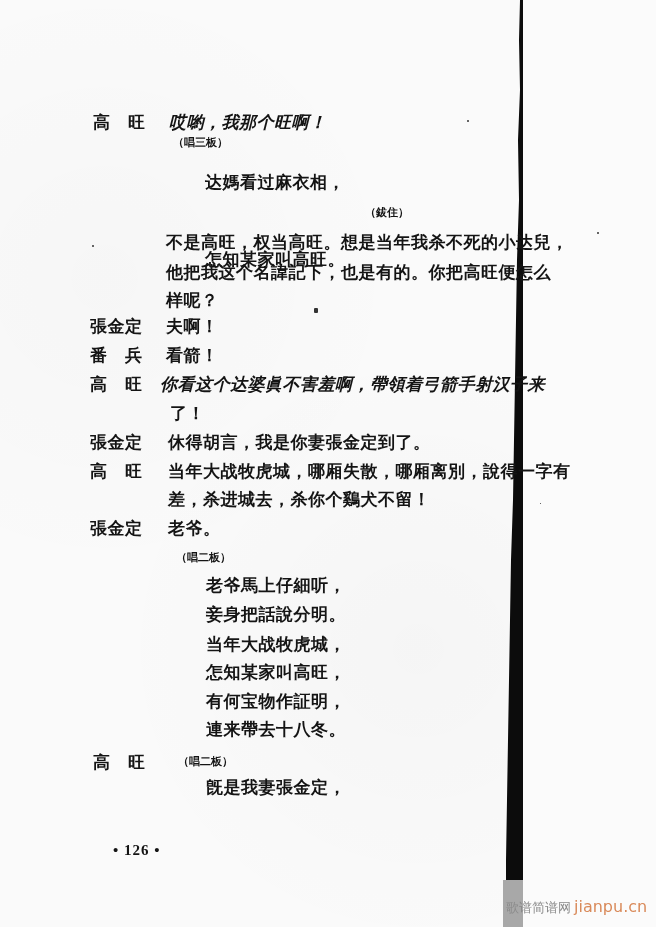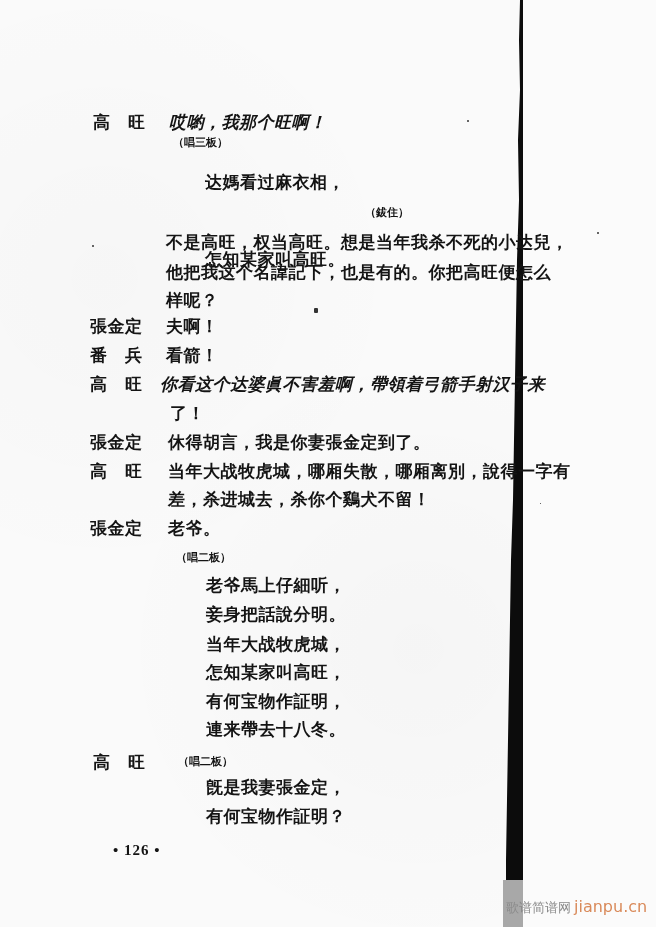--- a/index.html
+++ b/index.html
@@ -132,21 +132,20 @@
   <div class="line" style="left:206px; top:604px;">妾身把話說分明。</div>
   <div class="line" style="left:206px; top:634px;">当年大战牧虎城，</div>
   <div class="line" style="left:206px; top:662px;">怎知某家叫高旺，</div>
   <div class="line" style="left:206px; top:691px;">有何宝物作証明，</div>
   <div class="line" style="left:206px; top:719px;">連来帶去十八冬。</div>
 
   <div class="speaker" style="left:93px; top:752px;">高　旺</div>
   <div class="direction" style="left:178px; top:755px;">（唱二板）</div>
 
   <div class="line" style="left:206px; top:777px;">旣是我妻張金定，</div>
-  <div class="line" style="left:206px; top:806px;">有何宝物作証明？</div>
 
   <div class="page-number">• 126 •</div>
 
   <div class="watermark">
     <span class="wm-cn">歌谱简谱网</span><span class="wm-en">jianpu.cn</span>
   </div>
 
   <div class="speck" style="left:92px; top:245px;"></div>
   <div class="speck" style="left:467px; top:120px;"></div>
   <div class="speck" style="left:314px; top:308px; width:4px; height:5px;"></div>

